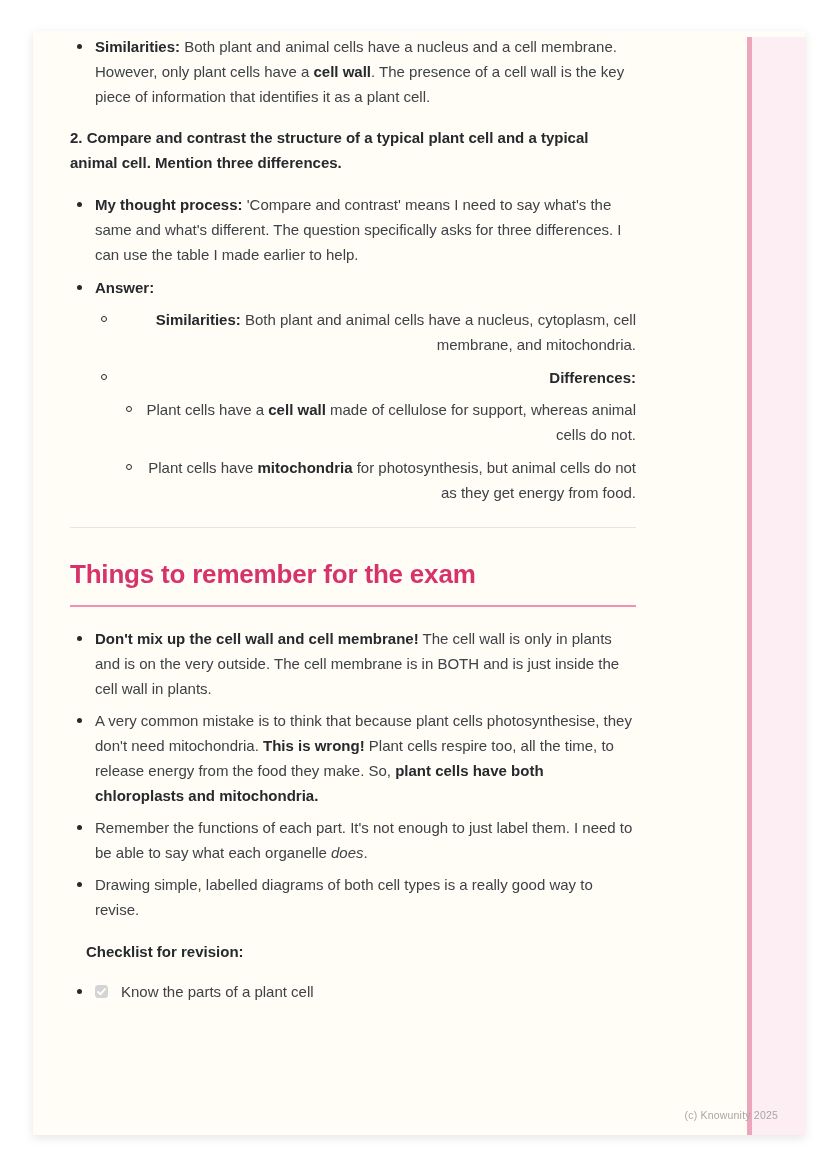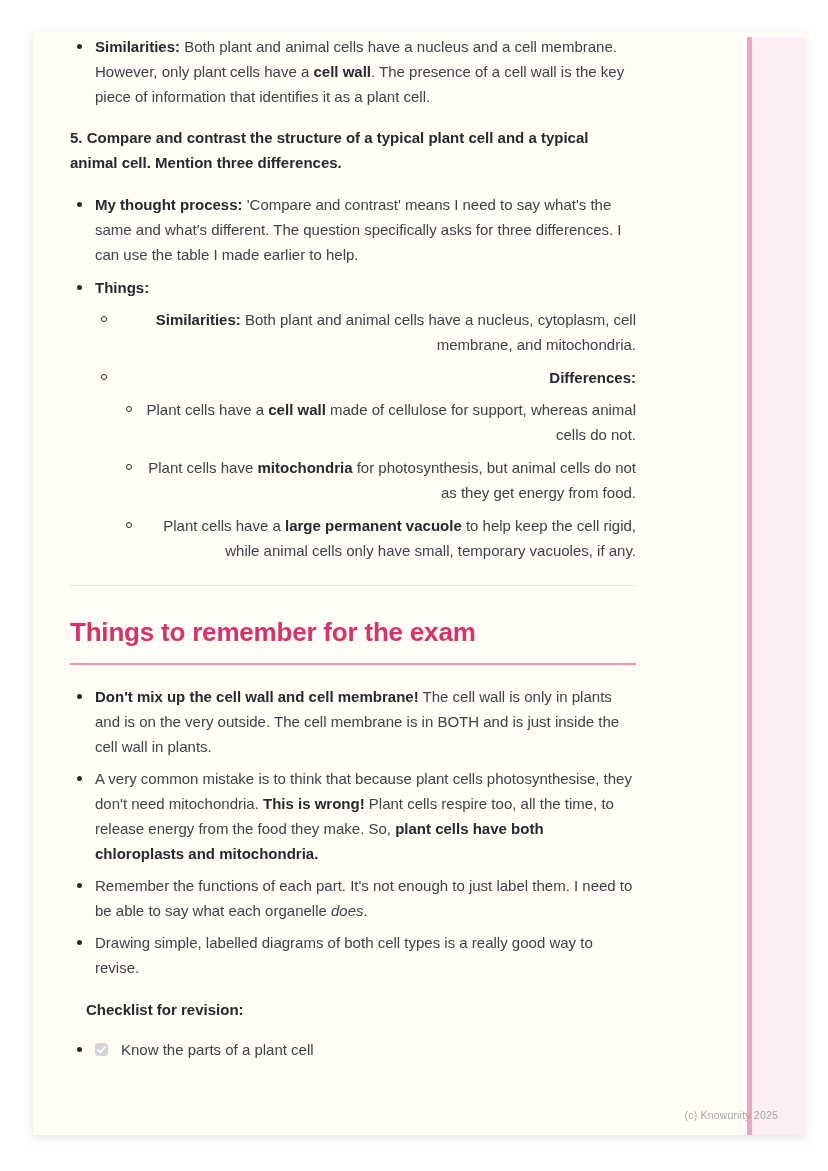--- a/index.html
+++ b/index.html
@@ -75,43 +75,40 @@
   <div class="ribbon"></div>
 
   <div class="content">
 
     <ul>
       <li class="l1">
         <span><strong>Similarities:</strong> Both plant and animal cells have a nucleus and a cell membrane. However, only plant cells have a <strong>cell wall</strong>. The presence of a cell wall is the key piece of information that identifies it as a plant cell.</span>
       </li>
     </ul>
 
-    <p class="question"><strong>5. Compare and contrast the structure of a typical plant cell and a typical animal cell. Mention three differences.</strong></p>
+    <p class="question"><strong>2. Compare and contrast the structure of a typical plant cell and a typical animal cell. Mention three differences.</strong></p>
 
     <ul>
       <li class="l1">
         <span><strong>My thought process:</strong> 'Compare and contrast' means I need to say what's the same and what's different. The question specifically asks for three differences. I can use the table I made earlier to help.</span>
       </li>
       <li class="l1">
-        <span><strong>Things:</strong></span>
+        <span><strong>Answer:</strong></span>
         <ul class="sub">
           <li class="l2">
             <span><strong>Similarities:</strong> Both plant and animal cells have a nucleus, cytoplasm, cell membrane, and mitochondria.</span>
           </li>
           <li class="l2">
             <span><strong>Differences:</strong></span>
             <ul class="sub">
               <li class="l3">
                 <span>Plant cells have a <strong>cell wall</strong> made of cellulose for support, whereas animal cells do not.</span>
               </li>
               <li class="l3">
                 <span>Plant cells have <strong>mitochondria</strong> for photosynthesis, but animal cells do not as they get energy from food.</span>
-              </li>
-              <li class="l3">
-                <span>Plant cells have a <strong>large permanent vacuole</strong> to help keep the cell rigid, while animal cells only have small, temporary vacuoles, if any.</span>
               </li>
             </ul>
           </li>
         </ul>
       </li>
     </ul>
 
     <hr class="divider">
 
     <h1 class="exam">Things to remember for the exam</h1>

